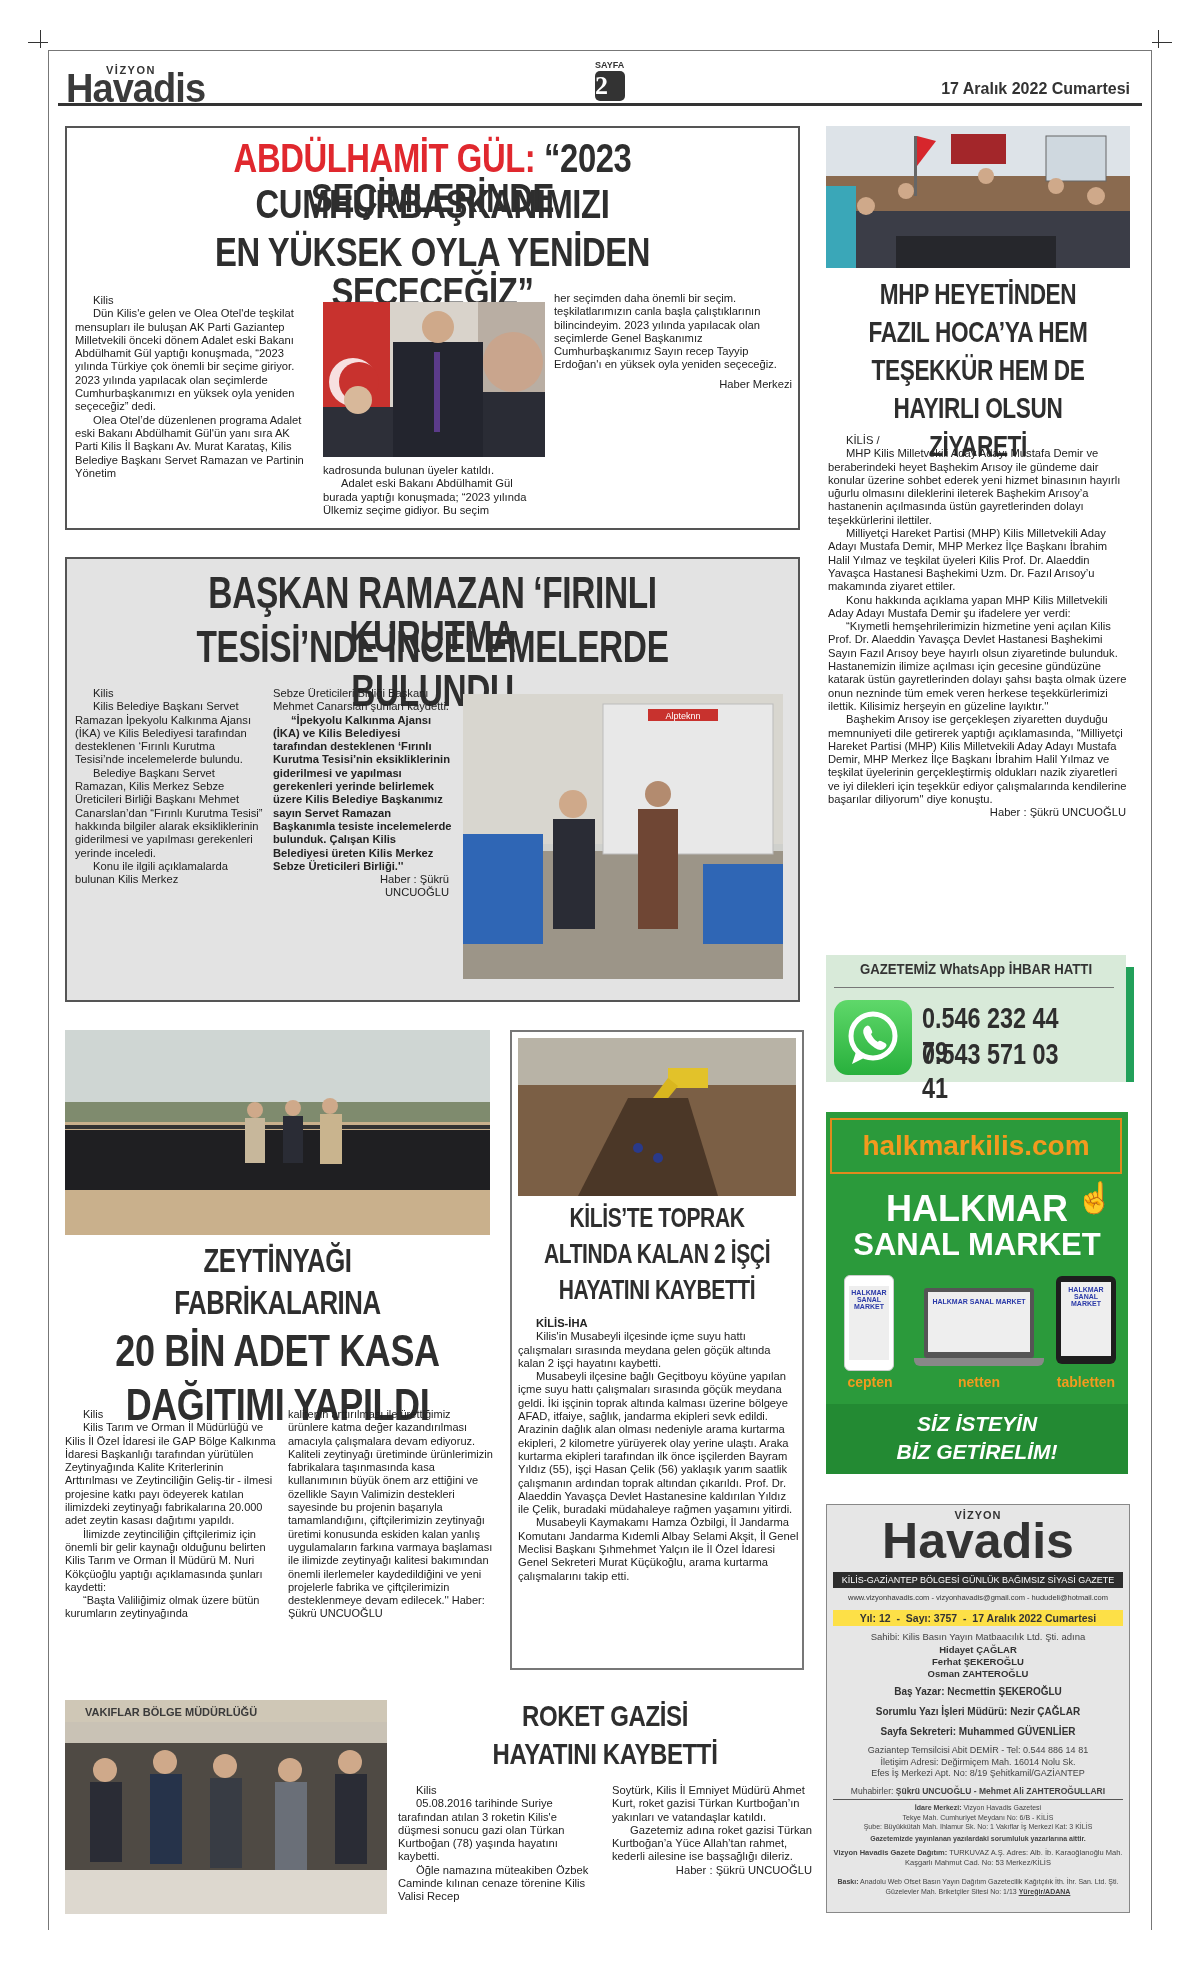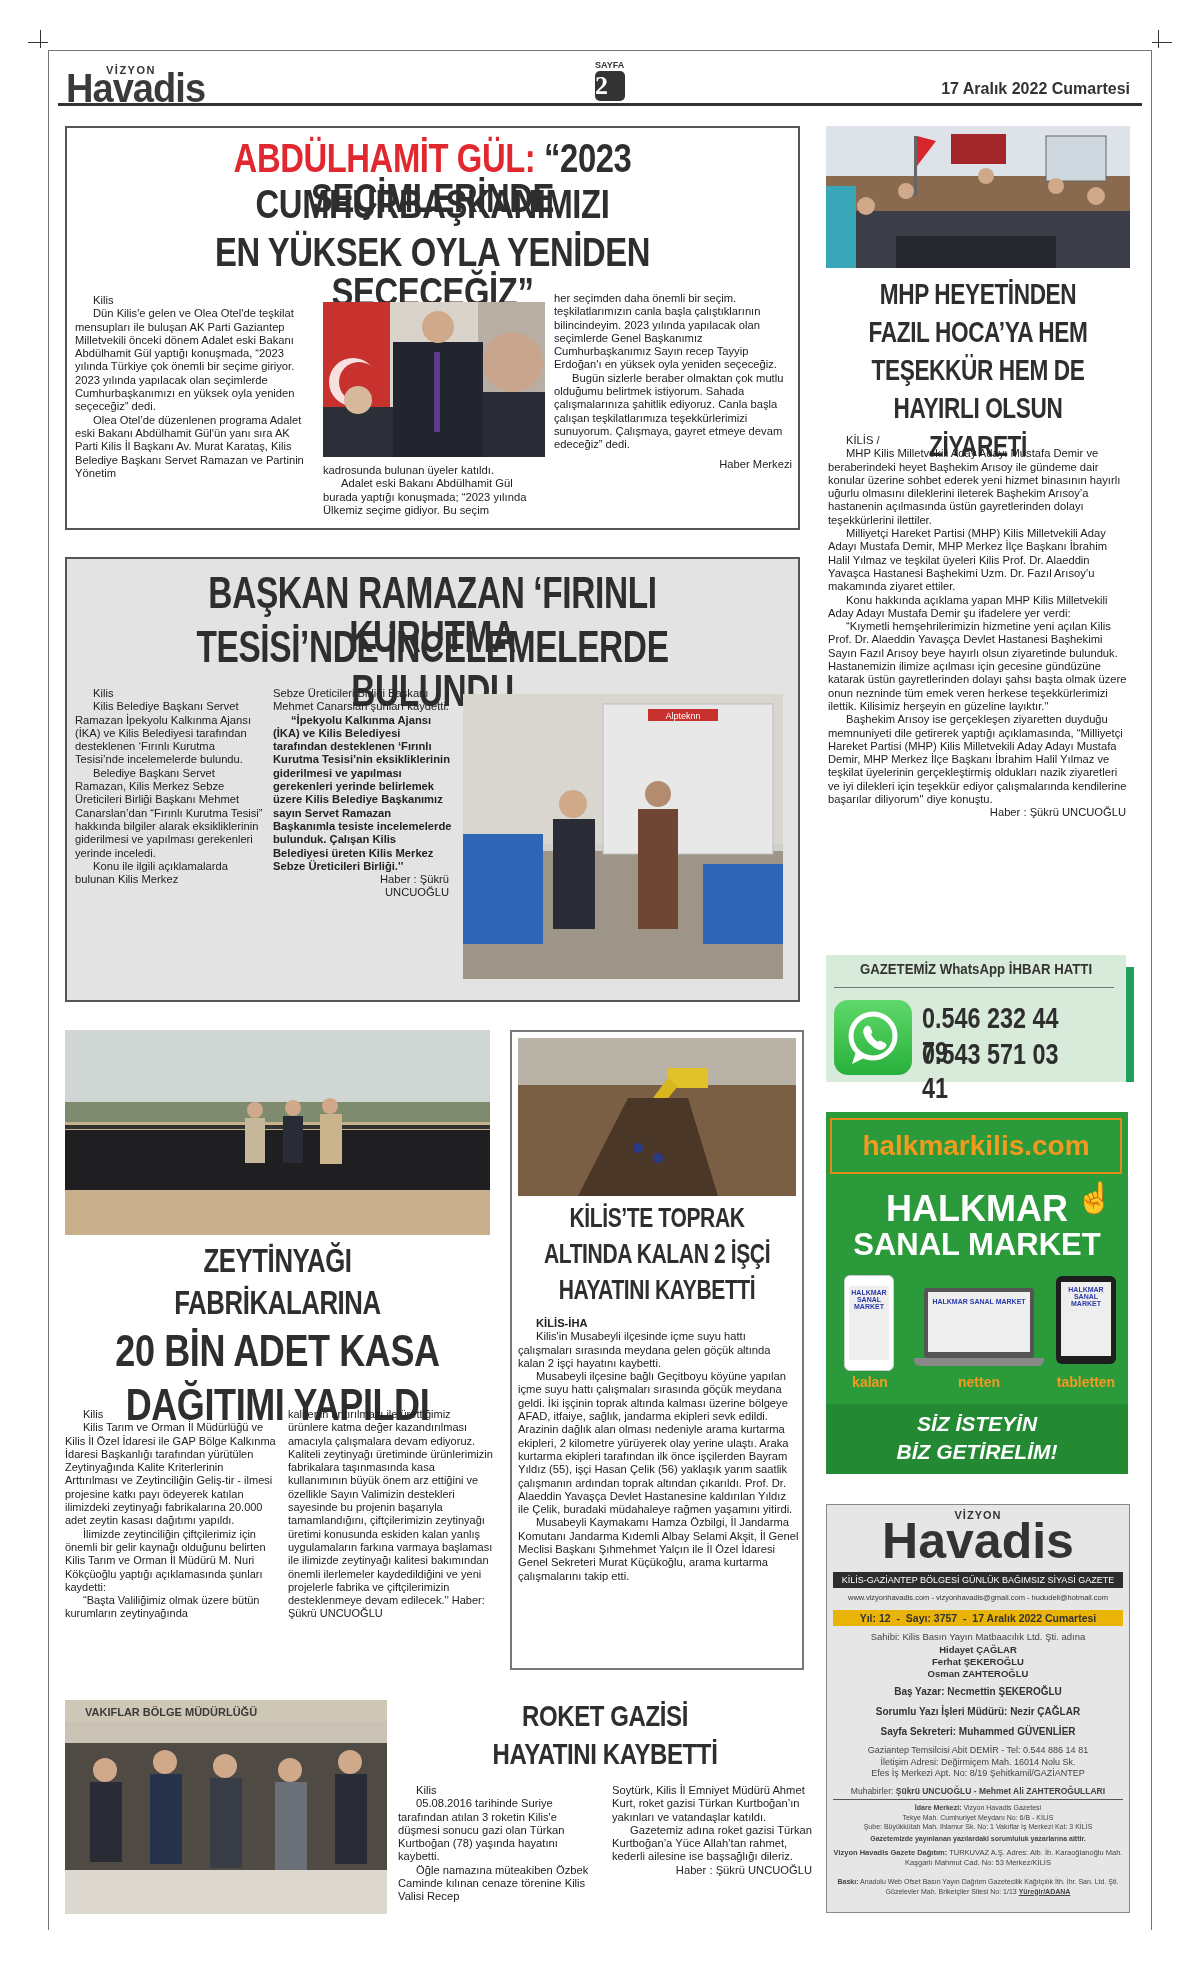--- a/index.html
+++ b/index.html
@@ -74,21 +74,20 @@
     </svg>
   </div>
   <div class="col" style="left:256px;top:336px;width:222px;">
     <p style="text-indent:0">kadrosunda bulunan üyeler katıldı.</p>
     <p>Adalet eski Bakanı Abdülhamit Gül burada yaptığı konuşmada; “2023 yılında Ülkemiz seçime gidiyor. Bu seçim</p>
   </div>
 
   <div class="col" style="left:487px;top:108px;width:238px;margin-top:0;">
     <div style="height:56px"></div>
     <p style="text-indent:0">her seçimden daha önemli bir seçim. teşkilatlarımızın canla başla çalıştıklarının bilincindeyim. 2023 yılında yapılacak olan seçimlerde Genel Başkanımız Cumhurbaşkanımız Sayın recep Tayyip Erdoğan'ı en yüksek oyla yeniden seçeceğiz.</p>
-    <p>Bugün sizlerle beraber olmaktan çok mutlu olduğumu belirtmek istiyorum. Sahada çalışmalarınıza şahitlik ediyoruz. Canla başla çalışan teşkilatlarımıza teşekkürlerimizi sunuyorum. Çalışmaya, gayret etmeye devam edeceğiz” dedi.</p>
     <p class="right" style="margin-top:6px;">Haber Merkezi</p>
   </div>
 </div>
 
 <div class="photo" style="left:826px;top:126px;width:304px;height:142px;background:linear-gradient(180deg,#dde3e8 0 35%,#8a6a4f 35% 60%,#3b3d47 60%);">
   <svg width="304" height="142" viewBox="0 0 304 142">
     <rect x="125" y="8" width="55" height="30" fill="#a3262a"></rect>
     <rect x="88" y="10" width="3" height="60" fill="#666"></rect>
     <path d="M91 10 L110 15 L91 40 Z" fill="#d7262c"></path>
     <rect x="220" y="10" width="60" height="45" fill="#cfd8df" stroke="#666"></rect>
@@ -173,21 +172,21 @@
   <div style="position:absolute;left:18px;top:163px;width:50px;height:96px;background:#fff;border-radius:6px;border:1px solid #ccc;">
     <div style="position:absolute;left:4px;top:10px;width:40px;height:74px;background:#eee;font-size:7px;color:#2b3aa8;font-weight:bold;text-align:center;padding-top:3px;">HALKMAR SANAL MARKET</div>
   </div>
   <div style="position:absolute;left:98px;top:176px;width:110px;height:70px;background:#555;border-radius:3px;">
     <div style="position:absolute;left:4px;top:4px;width:102px;height:60px;background:#eee;font-size:7px;color:#2b3aa8;font-weight:bold;text-align:center;padding-top:6px;">HALKMAR SANAL MARKET</div>
   </div>
   <div style="position:absolute;left:88px;top:246px;width:130px;height:8px;background:#888;border-radius:0 0 6px 6px;"></div>
   <div style="position:absolute;left:230px;top:164px;width:60px;height:88px;background:#1e1e1e;border-radius:6px;">
     <div style="position:absolute;left:5px;top:6px;width:50px;height:74px;background:#eee;font-size:7px;color:#2b3aa8;font-weight:bold;text-align:center;padding-top:4px;">HALKMAR SANAL MARKET</div>
   </div>
-  <div style="position:absolute;left:4px;top:262px;width:80px;text-align:center;font-weight:bold;font-size:14px;color:#f39a1e;">kalan</div>
+  <div style="position:absolute;left:4px;top:262px;width:80px;text-align:center;font-weight:bold;font-size:14px;color:#f39a1e;">cepten</div>
   <div style="position:absolute;left:108px;top:262px;width:90px;text-align:center;font-weight:bold;font-size:14px;color:#f39a1e;">netten</div>
   <div style="position:absolute;left:218px;top:262px;width:84px;text-align:center;font-weight:bold;font-size:14px;color:#f39a1e;">tabletten</div>
   <div style="position:absolute;left:0;top:292px;width:100%;height:70px;background:#238a33;">
     <div style="text-align:center;font-weight:bold;font-style:italic;font-size:21px;color:#fff;line-height:28px;margin-top:6px;">SİZ İSTEYİN</div>
     <div style="text-align:center;font-weight:bold;font-style:italic;font-size:21px;color:#fff;line-height:28px;">BİZ GETİRELİM!</div>
   </div>
 </div>
 
 <div class="photo" style="left:65px;top:1030px;width:425px;height:205px;background:linear-gradient(180deg,#cfd6d3 0 35%,#7f8b6e 35% 45%,#c9b08c 45%);">
   <svg width="425" height="205" viewBox="0 0 425 205">
@@ -269,21 +268,21 @@
   <p style="text-indent:0">Soytürk, Kilis İl Emniyet Müdürü Ahmet Kurt, roket gazisi Türkan Kurtboğan’ın yakınları ve vatandaşlar katıldı.</p>
   <p>Gazetemiz adına roket gazisi Türkan Kurtboğan’a Yüce Allah’tan rahmet, kederli ailesine ise başsağlığı dileriz.</p>
   <p class="right">Haber : Şükrü UNCUOĞLU</p>
 </div>
 
 <div class="abs" style="left:826px;top:1504px;width:304px;height:409px;background:#e6e6e6;border:1px solid #888;text-align:center;">
   <div style="position:absolute;left:0;top:4px;width:100%;font-weight:bold;font-size:11px;color:#333;letter-spacing:1px;">VİZYON</div>
   <div style="position:absolute;left:0;top:8px;width:100%;font-weight:bold;font-size:50px;color:#333;line-height:56px;">Havadis</div>
   <div style="position:absolute;left:6px;top:67px;width:290px;height:16px;background:#2d2d2d;color:#fff;font-weight:normal;font-size:9px;line-height:16px;white-space:nowrap;overflow:hidden;">KİLİS-GAZİANTEP BÖLGESİ GÜNLÜK BAĞIMSIZ SİYASİ GAZETE</div>
   <div style="position:absolute;left:0;top:88px;width:100%;font-size:7.5px;color:#333;white-space:nowrap;">www.vizyonhavadis.com - vizyonhavadis@gmail.com - hududeli@hotmail.com</div>
-  <div style="position:absolute;left:6px;top:105px;width:290px;height:16px;background:#eab308;font-weight:bold;font-size:10.5px;line-height:16px;color:#333;white-space:pre;">Yıl: 12  -  Sayı: 3757  -  17 Aralık 2022 Cumartesi</div>
+  <div style="position:absolute;left:6px;top:105px;width:290px;height:16px;background:#fde047;font-weight:bold;font-size:10.5px;line-height:16px;color:#333;white-space:pre;">Yıl: 12  -  Sayı: 3757  -  17 Aralık 2022 Cumartesi</div>
   <div style="position:absolute;left:0;top:126px;width:100%;font-size:9.5px;color:#444;">Sahibi: Kilis Basın Yayın Matbaacılık Ltd. Şti. adına</div>
   <div style="position:absolute;left:0;top:139px;width:100%;font-weight:bold;font-size:9.5px;line-height:12px;color:#333;">
     <div>Hidayet ÇAĞLAR</div>
     <div>Ferhat ŞEKEROĞLU</div>
     <div>Osman ZAHTEROĞLU</div>
   </div>
   <div style="position:absolute;left:0;top:181px;width:100%;font-weight:bold;font-size:10px;color:#333;">Baş Yazar: Necmettin ŞEKEROĞLU</div>
   <div style="position:absolute;left:0;top:201px;width:100%;font-weight:bold;font-size:10px;color:#333;">Sorumlu Yazı İşleri Müdürü: Nezir ÇAĞLAR</div>
   <div style="position:absolute;left:0;top:221px;width:100%;font-weight:bold;font-size:10px;color:#333;">Sayfa Sekreteri: Muhammed GÜVENLİER</div>
   <div style="position:absolute;left:0;top:240px;width:100%;font-size:9px;line-height:11.5px;color:#444;">

